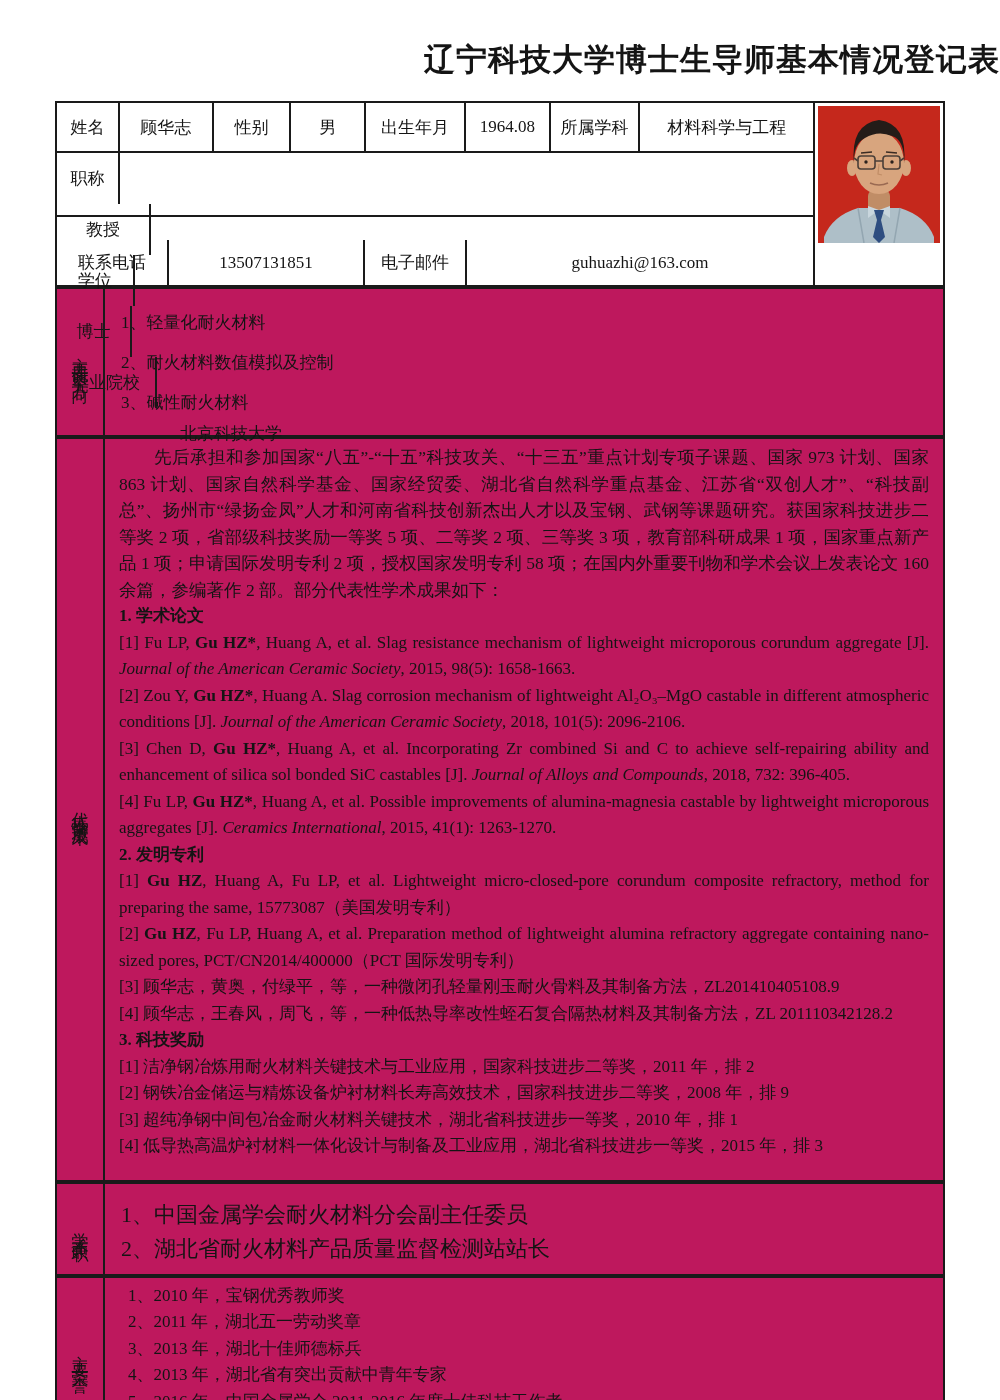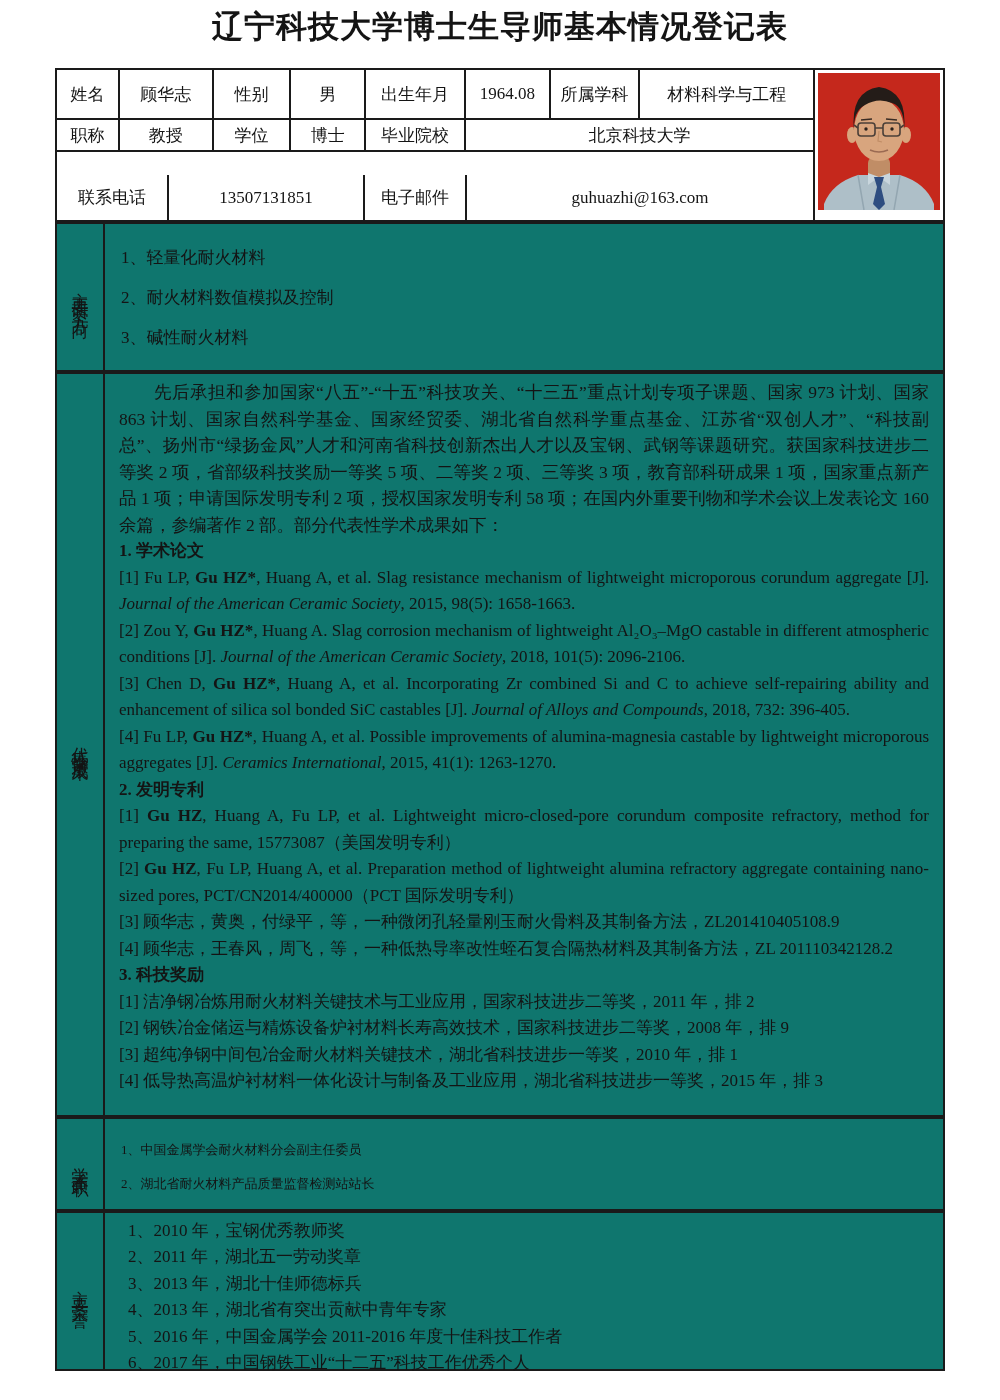--- a/index.html
+++ b/index.html
@@ -6,51 +6,51 @@
   html,body { background:#ffffff; }
   body {
     width:1000px; height:1400px;
     font-family:"Liberation Serif","DejaVu Serif",serif;
     color:#141414;
     -webkit-font-smoothing:antialiased;
   }
   .page { position:relative; width:1000px; height:1400px; overflow:hidden; }
 
   .doc-title {
-    padding-top:7px;
-    text-align:center;
+    padding-top:40px;
+    text-align:right;
     font-size:31px;
     font-weight:bold;
     letter-spacing:1px;
     line-height:40px;
   }
 
   .form-wrap { width:890px; margin:21px auto 0; }
 
   
   .htable { display:flex; border:2px solid #1a1a1a; background:#fff; }
   .hleft  { width:758px; border-right:2px solid #1a1a1a; }
   .hrow   { display:flex; border-bottom:2px solid #1a1a1a; }
   .hrow:last-child { border-bottom:none; }
   .hrow-1 { height:50px; }
-  .hrow-2 { height:32px; }
+  .hrow-2 { height:64px;flex-direction:column; }
   .hrow-3 { height:45px;margin-top:23px; }
   .hcell {
     border-right:2px solid #1a1a1a;
     display:flex; align-items:center; justify-content:center;
     font-size:17px; text-align:center; padding:14px 2px;
   }
   .hcell:last-child { border-right:none; }
   .w63{width:63px} .w94{width:94px} .w78{width:78px} .w75{width:75px}
   .w100{width:100px} .w85{width:85px} .w90{width:90px} .w175{width:173px}
   .w348{width:348px} .w112{width:112px} .w196{width:196px} .w102{width:102px} .w350{width:346px}
   .photo-cell { width:128px; height:143px; background:#fff; display:flex; align-items:center; justify-content:center; }
 
   
-  .section { display:flex; border:2px solid #1a1a1a; background:#0f766e; }
+  .section { display:flex; border:2px solid #1a1a1a; background:#be185d; }
   .section + .section, .htable + .section { margin-top:0; }
   .side-label {
     width:48px; border-right:2px solid #1a1a1a;
     display:flex; align-items:center; justify-content:center;
     font-size:17px;
   }
   .v-text { writing-mode:vertical-rl; text-orientation:upright; }
   .sp5 .v-text { letter-spacing:6px; }
   .sp3 .v-text { letter-spacing:3px; }
   .sp4 .v-text { letter-spacing:5px; }
@@ -67,21 +67,21 @@
   .achv-intro {
     font-size:17.5px; line-height:26.5px;
     text-align:justify; text-indent:2em;
   }
   .list-heading { font-weight:bold; font-size:17px; line-height:26.5px; }
   .pub-item { font-size:17px; line-height:26.5px; text-align:justify; }
 
   
   .sec-pos { height:94px; }
   .sec-pos .content { padding:12px 16px 0; }
-  .pos-item { font-size:13px; line-height:22px; margin:8px 0 12px; }
+  .pos-item { font-size:22px; line-height:22px; margin:8px 0 12px; }
 
   
   .sec-honor { height:160px;gap:7px; }
   .sec-honor .content { padding:5px 16px; }
   .honor-item { font-size:17px; line-height:26.5px; }
 </style>
 </head>
 <body>
 
 <div class="page">

